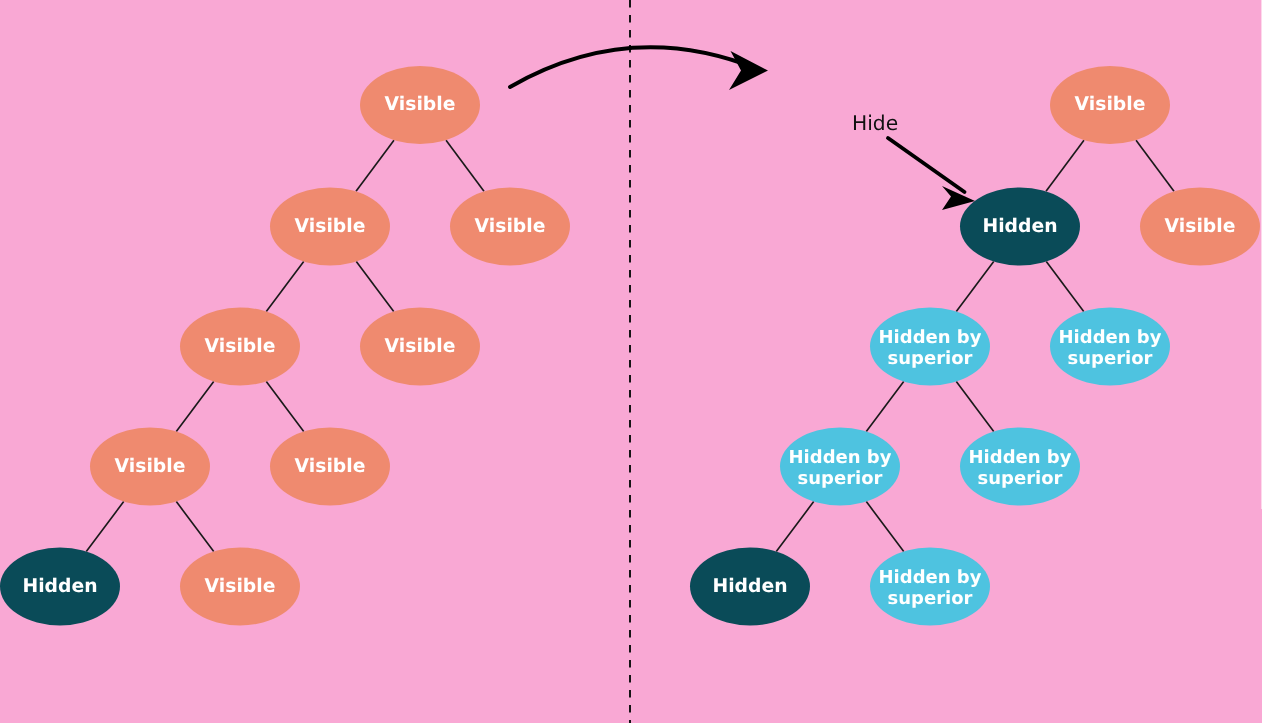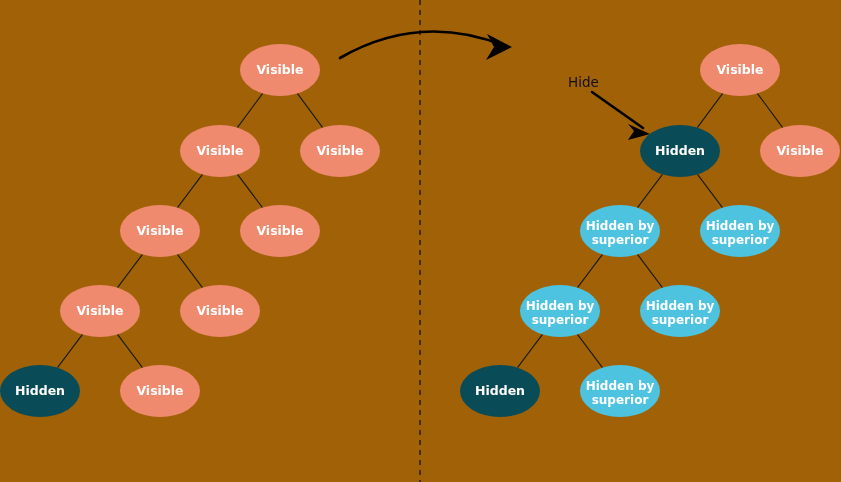--- a/index.html
+++ b/index.html
@@ -7,21 +7,21 @@
     padding: 0;
     background: #ffffff;
   }
   body {
     font-family: "DejaVu Sans", sans-serif;
   }
   #canvas {
     position: relative;
     width: 841px;
     height: 482px;
-    background: #a16207;
+    background: #f9a8d4;
     overflow: hidden;
   }
   svg.layer {
     position: absolute;
     top: 0;
     left: 0;
     width: 841px;
     height: 482px;
   }
   .node-label {

